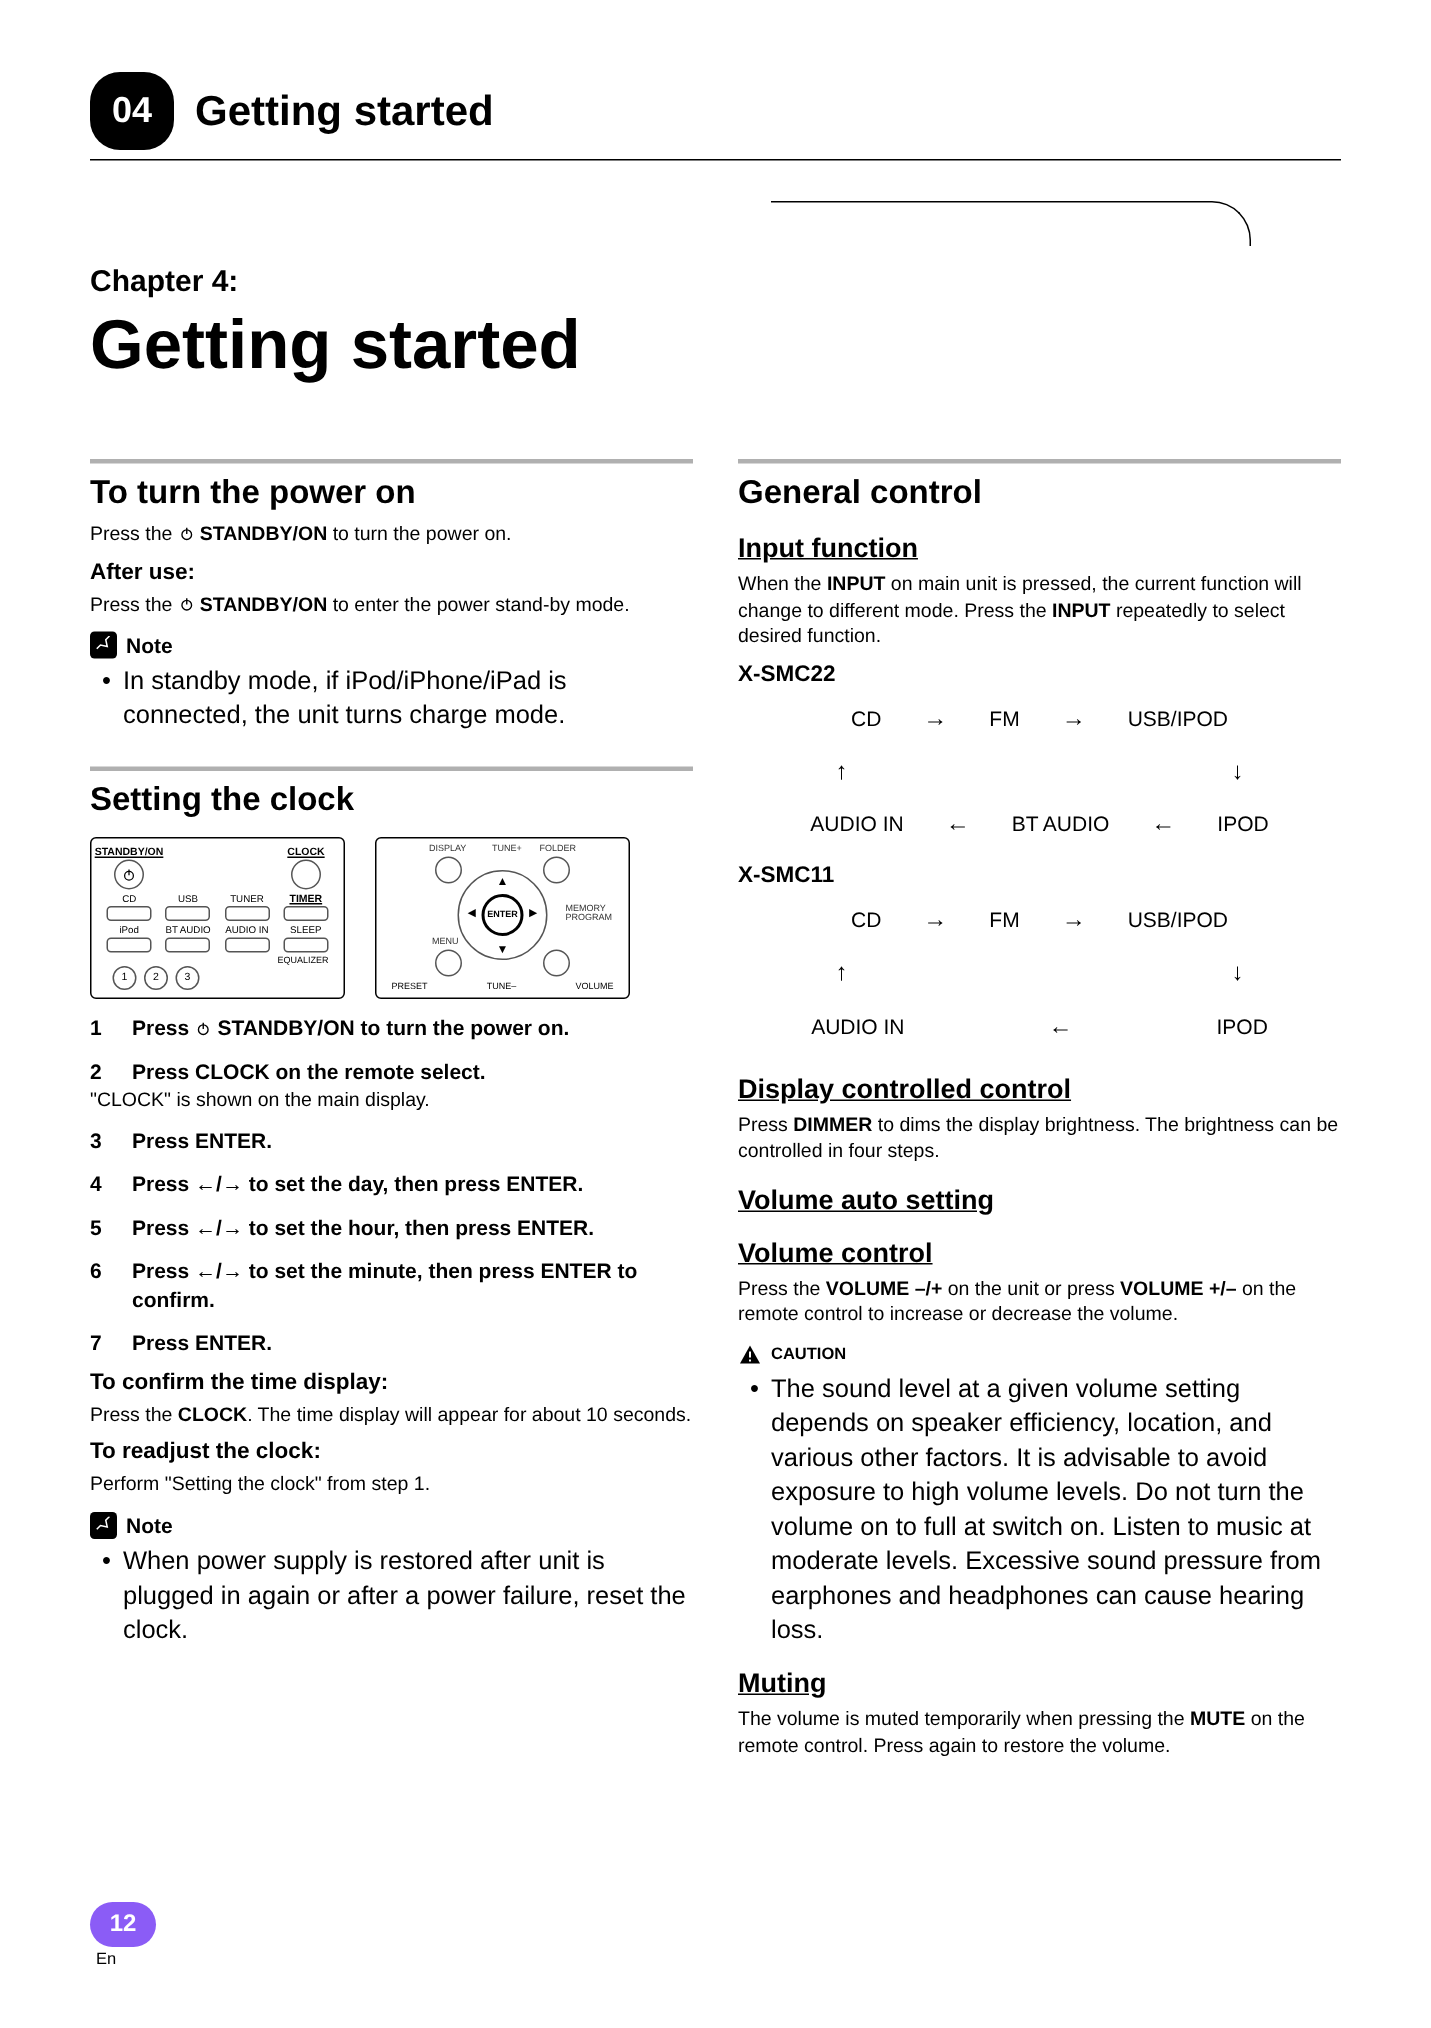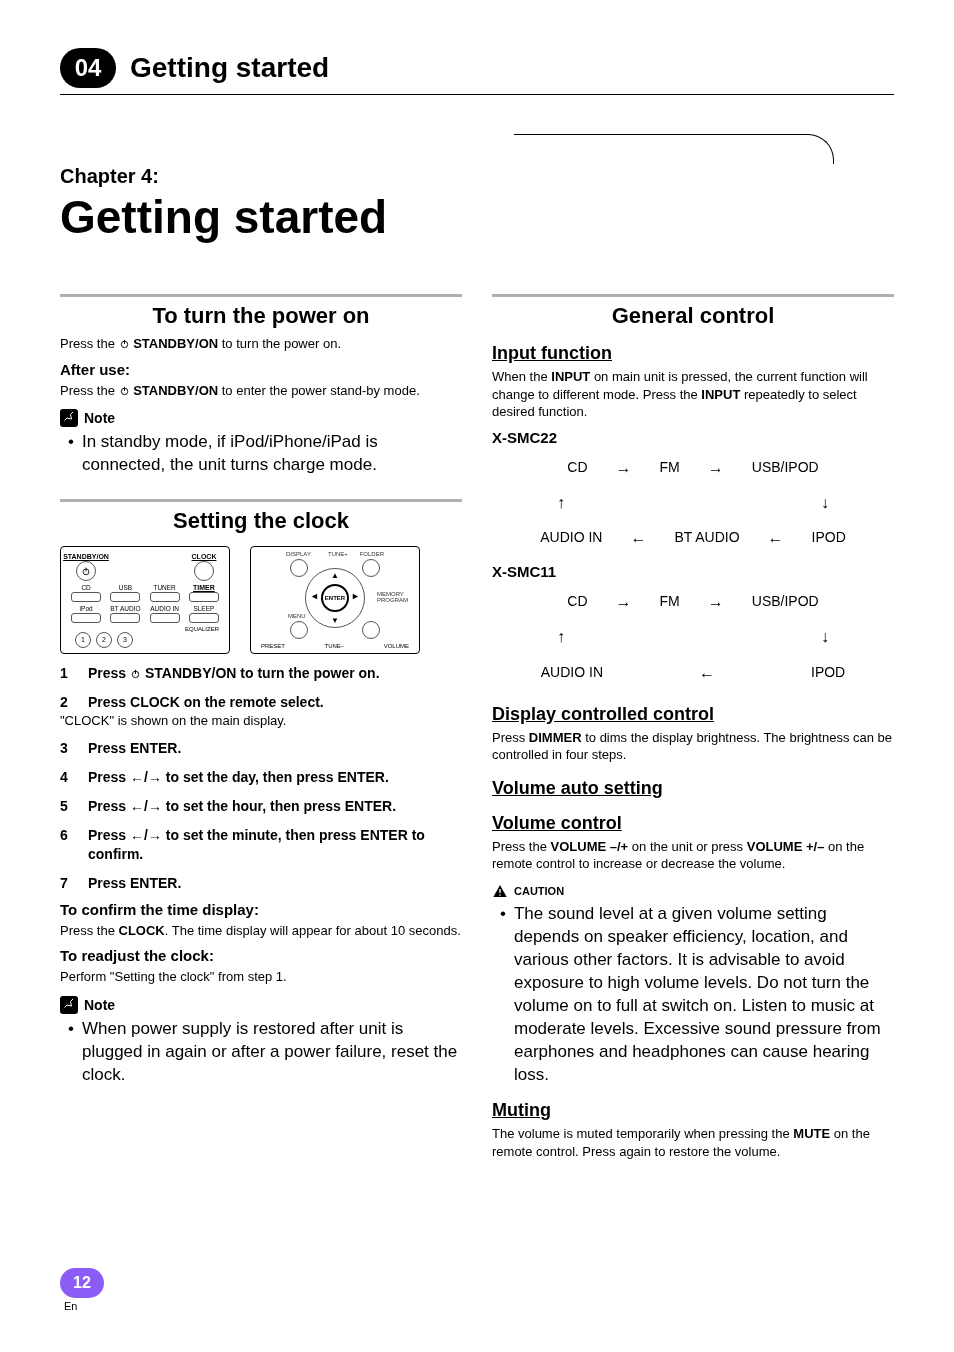--- a/index.html
+++ b/index.html
@@ -13,21 +13,21 @@
     padding: 48px 60px 40px 60px;
   }
   .header-row {
     display: flex;
     align-items: center;
     gap: 14px;
     margin-bottom: 4px;
   }
   .chapter-badge {
     width: 56px;
-    height: 40px;
+    height: 52px;
     background: #000;
     color: #fff;
     border-radius: 20px;
     display: flex;
     align-items: center;
     justify-content: center;
     font-size: 24px;
     font-weight: bold;
   }
   .header-title {
@@ -62,21 +62,20 @@
   }
   .hr-thick {
     height: 3px;
     background: #b0b0b0;
     margin-bottom: 6px;
   }
   h2.section {
     font-size: 22px;
     font-weight: bold;
     margin-bottom: 6px;
-    text-align: center;
   }
   h3.sub {
     font-size: 18px;
     font-weight: bold;
     text-decoration: underline;
     margin-top: 14px;
     margin-bottom: 4px;
   }
   h4.subsub {
     font-size: 15px;

